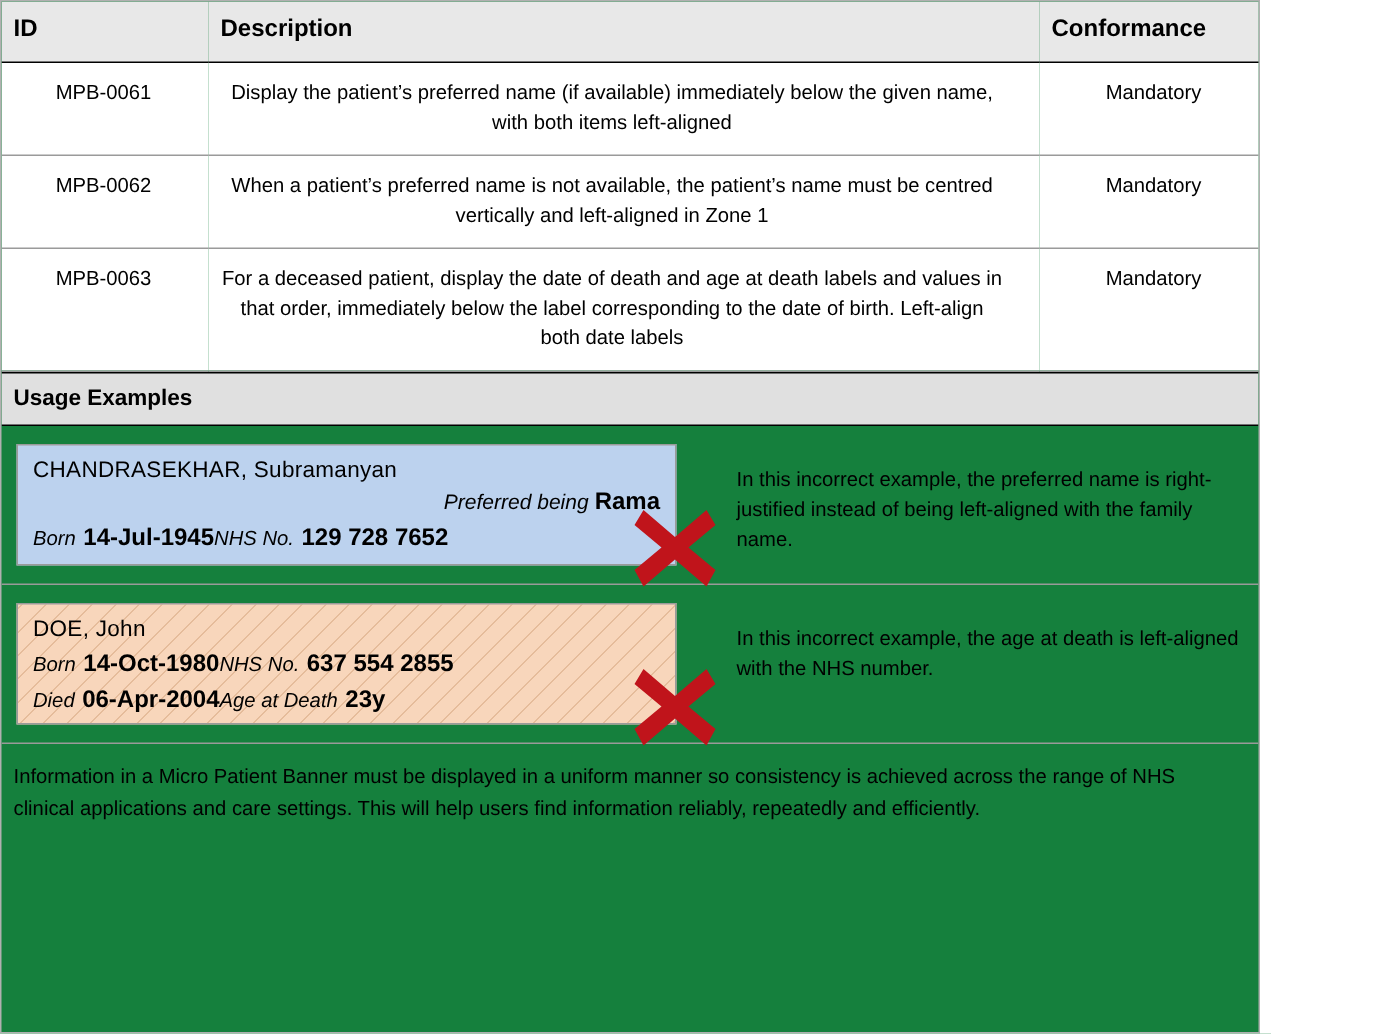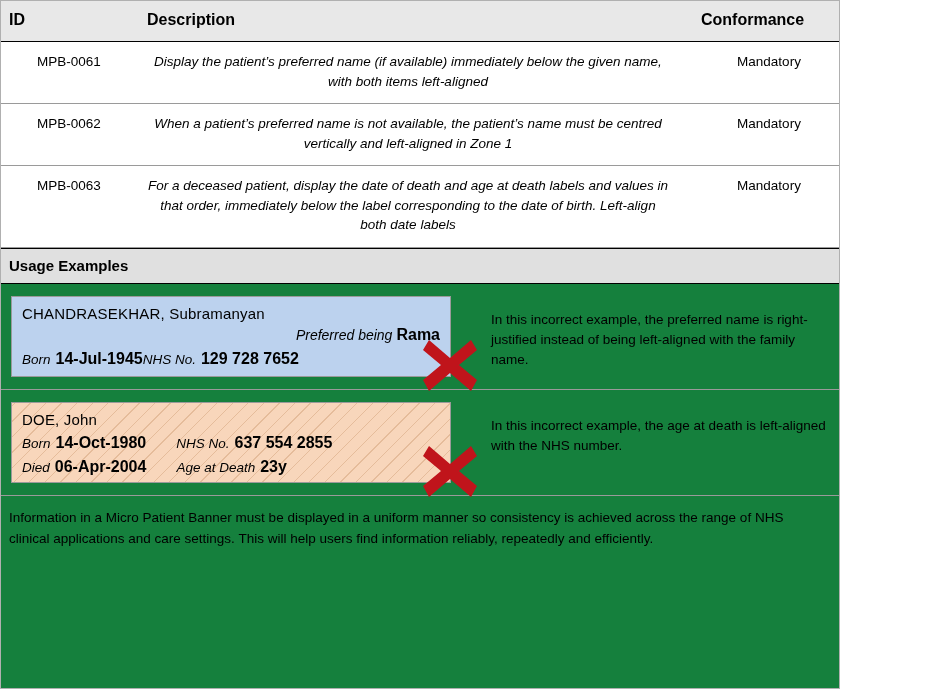--- a/index.html
+++ b/index.html
@@ -40,21 +40,21 @@
   .req-row td {
     font-size: 13.5px;
     line-height: 1.45;
     vertical-align: top;
     padding: 10px 10px 12px 8px;
     border-bottom: 1px solid #9a9a9a;
     background: #ffffff;
     text-align: center;
   }
   .req-row td.c-id { width: 122px; }
-  .req-row td.c-desc { width: 538px; padding-right: 24px; font-style: italic; }
+  .req-row td.c-desc { width: 538px; padding-right: 24px; }
   .req-row td.c-conf { width: 138px; }
   .req-row td.c-ev { width: 130px; }
   .band {
     background: #e0e0e0;
     font-weight: bold;
     font-size: 15px;
     padding: 8px 8px 9px 8px;
     border-top: 1px solid #000000;
     border-bottom: 1px solid #000000;
   }
@@ -123,21 +123,21 @@
     font-style: italic;
     font-size: 13.5px;
   }
   .fld .val {
     font-weight: bold;
     font-size: 16px;
     margin-left: 5px;
   }
   .banner.blue .row2 { margin-top: 4px; margin-bottom: 2px; }
   .banner.peach .row2 { margin-top: 6px; }
-  .banner.peach .row2 .fld:nth-child(2) { width: 210px; margin-left: 30px; }
+  .banner.peach .row2 .fld:nth-child(2) { width: 210px; }
   .cross {
     position: absolute;
     right: 0px;
     top: 38px;
     width: 62px;
     height: 62px;
     color: #c0141b;
     line-height: 1;
   }
   .cross svg { display: block; }

